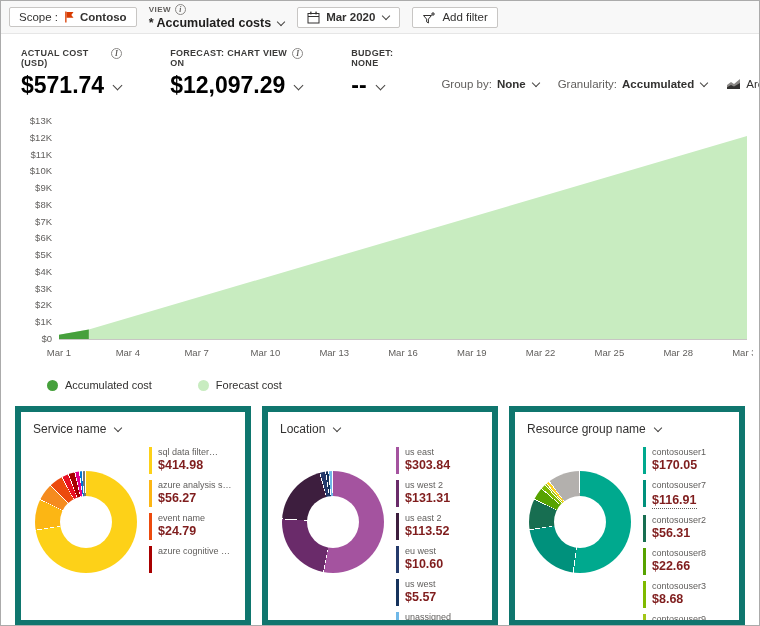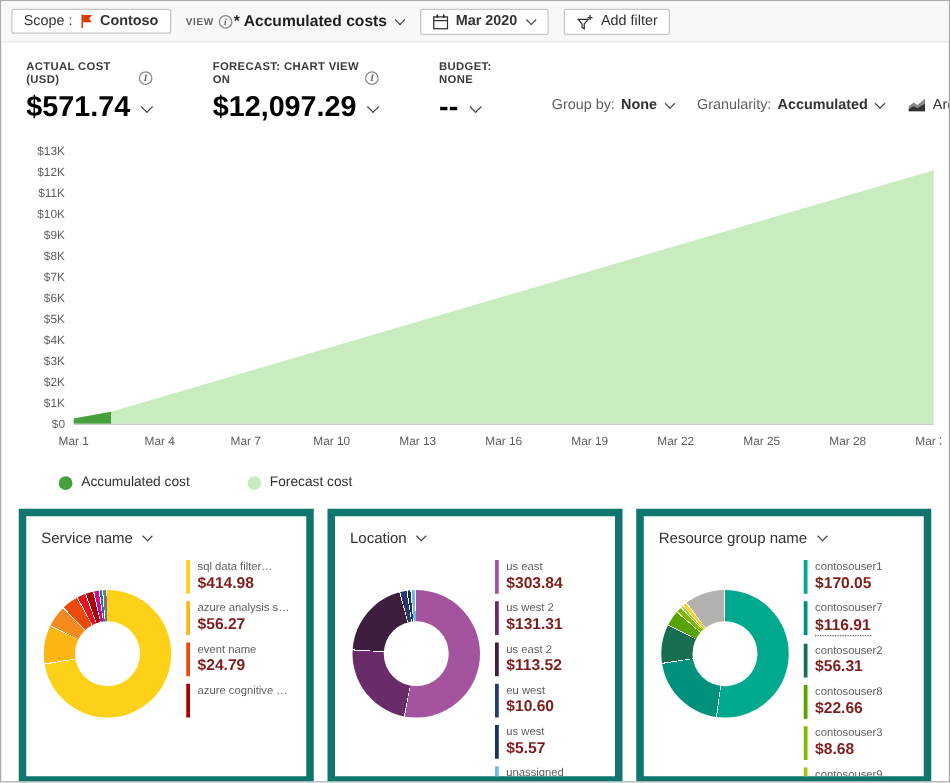--- a/index.html
+++ b/index.html
@@ -3,25 +3,25 @@
 <meta charset="utf-8">
 <style>
 *{box-sizing:border-box;margin:0;padding:0}
 html,body{width:760px;height:626px}
 body{font-family:"Liberation Sans","DejaVu Sans",sans-serif;background:#fff;border:1px solid #ababab;color:#252423;overflow:hidden}
 .toolbar{display:flex;align-items:center;gap:12px;height:33px;padding:4px 8px;background:#f8f8f8;border-bottom:1px solid #e6e6e6}
 .btn{display:inline-flex;align-items:center;gap:6px;background:#fff;border:1px solid #c8c6c4;border-radius:2px;padding:3px 9px;font-size:11.5px;color:#323130;cursor:pointer;white-space:nowrap;font-family:inherit}
 .bold{font-weight:bold}
 .chev{display:inline-block;width:6px;height:6px;border-right:1.4px solid #484644;border-bottom:1.4px solid #484644;transform:rotate(45deg);margin:-3px 1px 0 2px;flex:none}
 .info{display:inline-flex;align-items:center;justify-content:center;width:11px;height:11px;border:1px solid #8a8886;border-radius:50%;font-size:7.5px;color:#605e5c;font-style:italic;font-family:"Liberation Serif",serif;flex:none;cursor:pointer}
-.viewblock{display:flex;flex-direction:row;gap:1px}
+.viewblock{display:flex;flex-direction:column;gap:1px}
 .viewlabel{display:flex;align-items:center;gap:4px;font-size:8px;letter-spacing:.5px;color:#605e5c;font-weight:bold}
 .viewvalue{display:flex;align-items:center;gap:5px;font-size:12.5px;font-weight:bold;color:#201f1e;cursor:pointer}
 .kpirow{display:flex;align-items:flex-start;gap:48px;padding:14px 20px 2px}
-.kpi .lbl{display:flex;align-items:flex-end;gap:5px;font-size:9px;font-weight:bold;letter-spacing:.3px;color:#3b3a39;text-transform:uppercase}
+.kpi .lbl{display:flex;align-items:flex-start;gap:5px;font-size:9px;font-weight:bold;letter-spacing:.3px;color:#3b3a39;text-transform:uppercase}
 .kpi .val{display:flex;align-items:center;gap:8px;font-size:23px;font-weight:bold;color:#000;margin-top:4px;cursor:pointer}
 .kpi .val .chev{width:7px;height:7px;margin-top:0}
 .controls{margin-left:auto;display:flex;align-items:center;gap:18px;font-size:11.5px;color:#323130;align-self:flex-end;padding-bottom:9px}
 .ctl{display:inline-flex;align-items:center;gap:5px;cursor:pointer;white-space:nowrap}
 .muted{color:#605e5c}
 .chart-wrap{padding:12px 8px 0}
 text.tick{font-size:9.5px;fill:#605e5c;font-family:"Liberation Sans","DejaVu Sans",sans-serif}
 .legend{display:flex;gap:46px;padding:12px 0 0 46px}
 .legend-item{display:flex;align-items:center;gap:7px;font-size:11px;color:#323130}
 .dot{width:11px;height:11px;border-radius:50%;flex:none}

